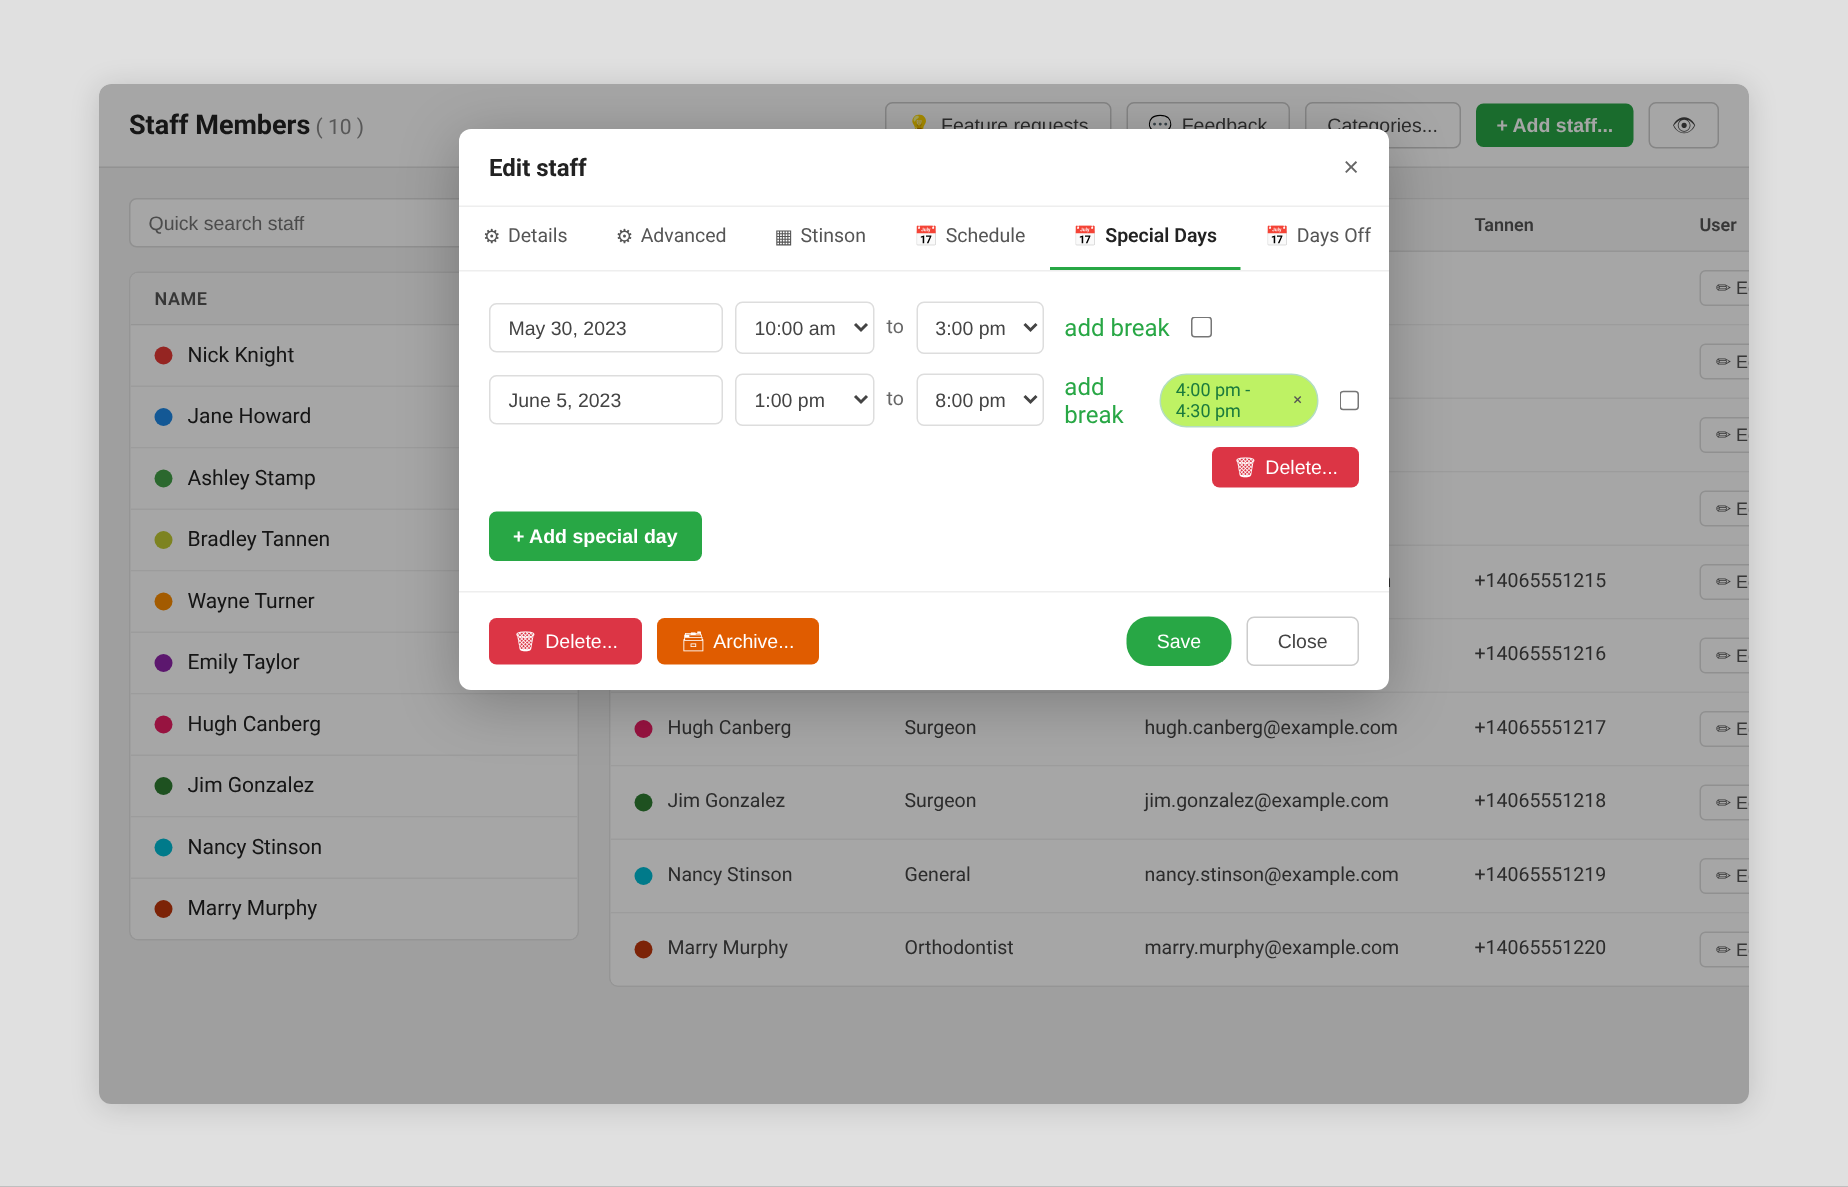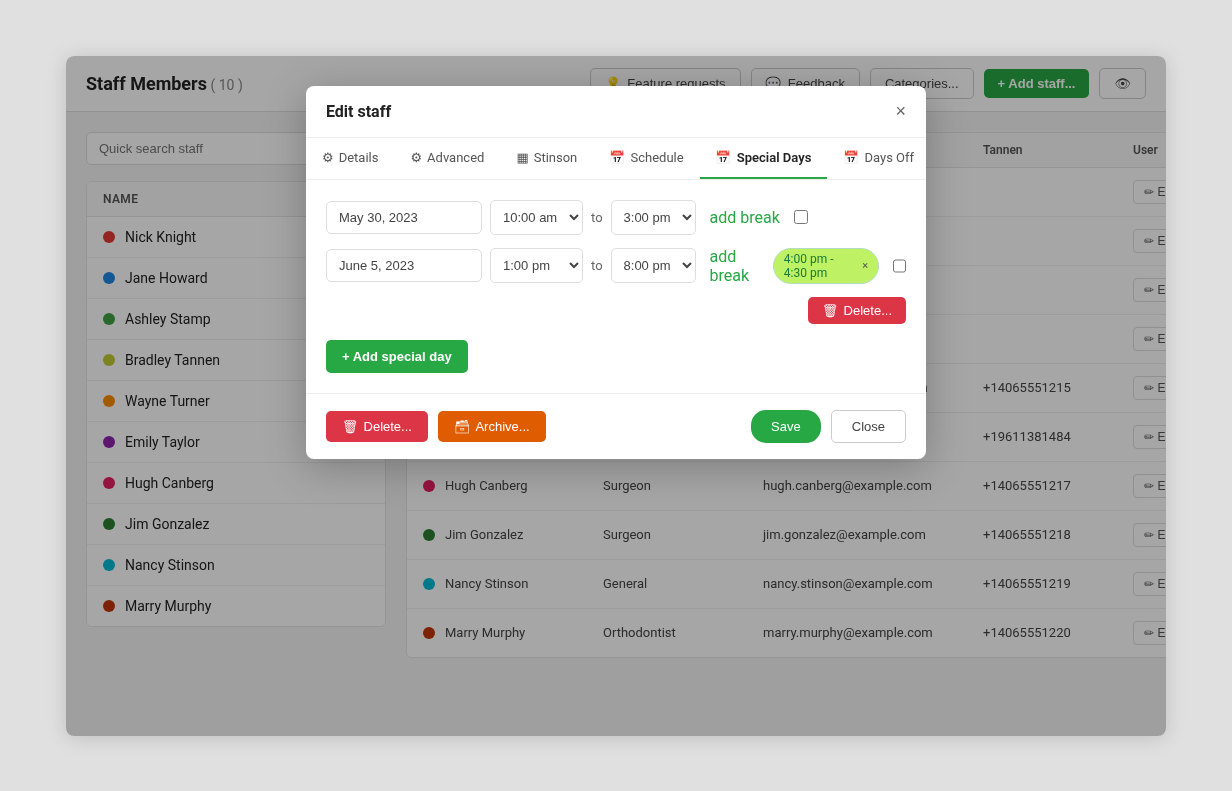--- a/index.html
+++ b/index.html
@@ -564,21 +564,21 @@
           <button class="edit-btn">✏ Edit...</button>
 
         </div>
         <div class="full-table-row">
           <span class="name-cell col-cell">
             <span class="staff-dot" style="background:#8e24aa;"></span>
             <span>Emily Taylor</span>
           </span>
           <span class="col-cell">General</span>
           <span class="col-cell">emily.taylor@example.com</span>
-          <span class="col-cell">+19611381484</span>
+          <span class="col-cell">+14065551216</span>
           <button class="edit-btn">✏ Edit...</button>
 
         </div>
         <div class="full-table-row">
           <span class="name-cell col-cell">
             <span class="staff-dot" style="background:#e91e63;"></span>
             <span>Hugh Canberg</span>
           </span>
           <span class="col-cell">Surgeon</span>
           <span class="col-cell">hugh.canberg@example.com</span>

